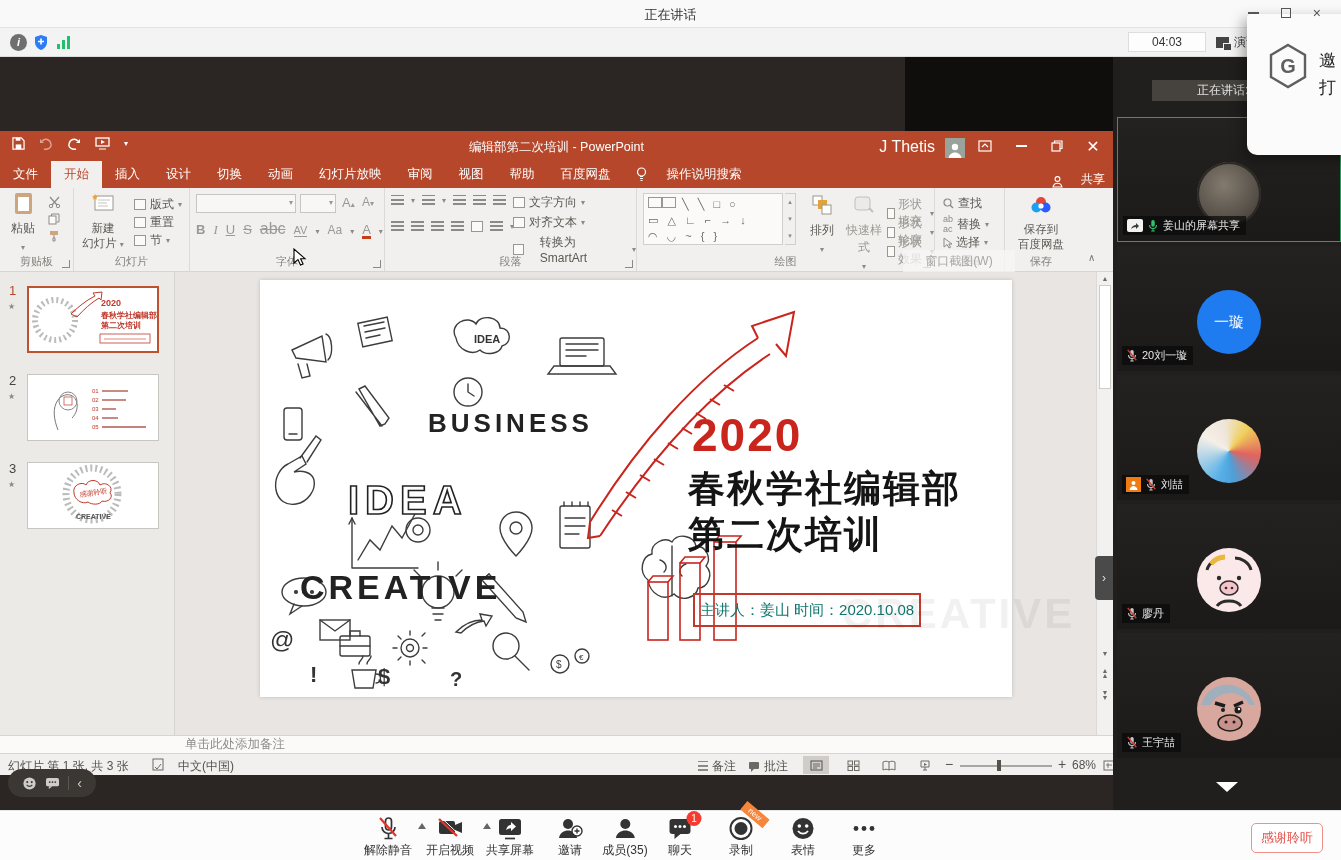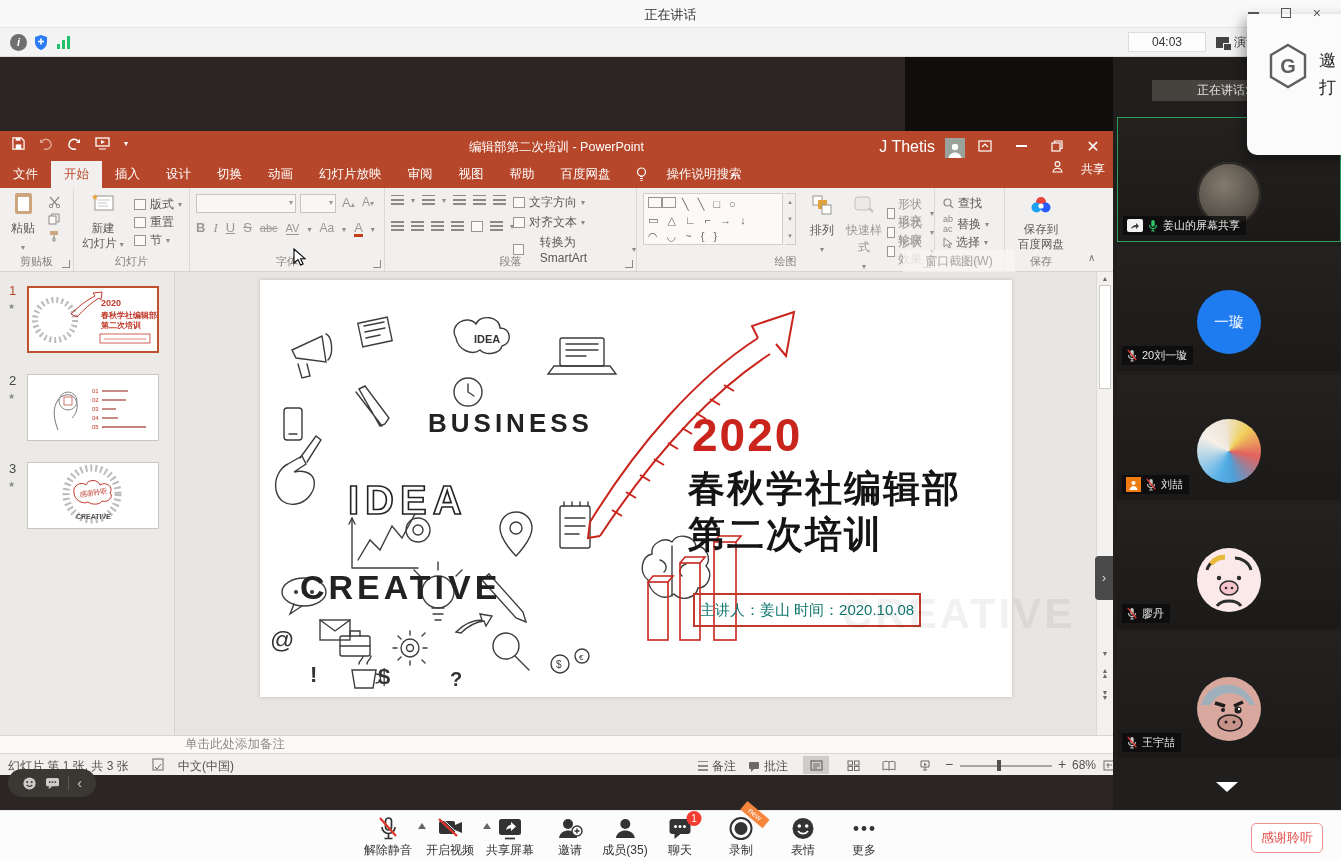--- a/index.html
+++ b/index.html
@@ -33,21 +33,21 @@
 .qat{position:absolute;left:12px;top:6px;display:flex;gap:14px;align-items:center}
 .ppt-title .cap{position:absolute;left:0;right:0;top:8px;text-align:center;font-size:12.5px;color:#fff}
 .ppt-user{position:absolute;right:148px;top:7px;font-size:16px;display:flex;gap:10px;align-items:flex-start}
 .avbox{width:20px;height:20px;background:#9aa39b;display:flex;align-items:flex-end;justify-content:center}
 .pwc{position:absolute;top:0;height:30px;width:40px;display:flex;align-items:center;justify-content:center;color:#fff}
 
 .tabs{position:absolute;left:0;top:30px;width:1113px;height:27px;background:#b7472a;display:flex;align-items:stretch;color:#fff;font-size:12.5px}
 .tab{padding:0 13px;display:flex;align-items:center}
 .tab.active{background:#f2f0ee;color:#b7472a}
 .tellme{display:flex;align-items:center;gap:20px;padding:0 12px}
-.share-r{position:absolute;right:8px;top:0;height:27px;display:flex;align-items:flex-start;gap:18px;font-size:12px;color:#fff}
+.share-r{position:absolute;right:8px;top:0;height:27px;display:flex;align-items:flex-end;gap:18px;font-size:12px;color:#fff}
 
 .ribbon{position:absolute;left:0;top:57px;width:1113px;height:84px;background:#f2f0ee;border-bottom:1px solid #d8d4d1;font-size:12px;color:#5c5854}
 .grp{position:absolute;top:0;height:83px;border-right:1px solid #ddd9d6}
 .glabel{position:absolute;bottom:2px;left:0;right:0;text-align:center;font-size:11px;color:#83807c}
 .dlg{position:absolute;right:3px;bottom:3px;width:8px;height:8px;border-right:1.5px solid #8c8985;border-bottom:1.5px solid #8c8985}
 .bigbtn{position:absolute;display:flex;flex-direction:column;align-items:center;gap:6px;text-align:center}
 .mi{display:inline-block;width:12px;height:11px;border:1px solid #9a9690;background:#fbfaf9}
 .lines3{display:inline-block;width:13px;height:11px;background:repeating-linear-gradient(#8d8a86 0 1.5px,transparent 1.5px 4.2px)}
 .car{font-size:8px;color:#8d8a86}
 .gray{color:#9c9893}
@@ -319,21 +319,21 @@
       <div class="grp" style="left:190px;width:195px">
         <span class="fbox" style="position:absolute;left:6px;top:6px;width:100px"></span>
         <span class="fbox" style="position:absolute;left:110px;top:6px;width:36px"></span>
         <div class="abs gray" style="left:152px;top:7px;font-size:13px">A<span style="font-size:8px">▴</span></div>
         <div class="abs gray" style="left:172px;top:7px;font-size:12px">A<span style="font-size:8px">▾</span></div>
         <div class="abs gray" style="left:6px;top:32px;display:flex;gap:8px;align-items:baseline;font-size:13px">
           <b>B</b>
           <i style="font-family:'Liberation Serif',serif">I</i>
           <u>U</u>
           <s>S</s>
-          <span style="font-size:11px;text-decoration:line-through">abc</span>
+          <span style="font-size:16px;text-decoration:line-through">abc</span>
           <span style="font-size:11px;border-bottom:1px solid #9c9893"><span>AV</span></span>
             <span class="car">▾</span>
           <span style="font-size:12px">Aa</span>
             <span class="car">▾</span>
           <span style="font-size:13px;border-bottom:3px solid #c43e1c;line-height:12px">A</span>
             <span class="car">▾</span>
         </div>
         <div class="glabel">字体</div>
         <div class="dlg"></div>
       </div>

